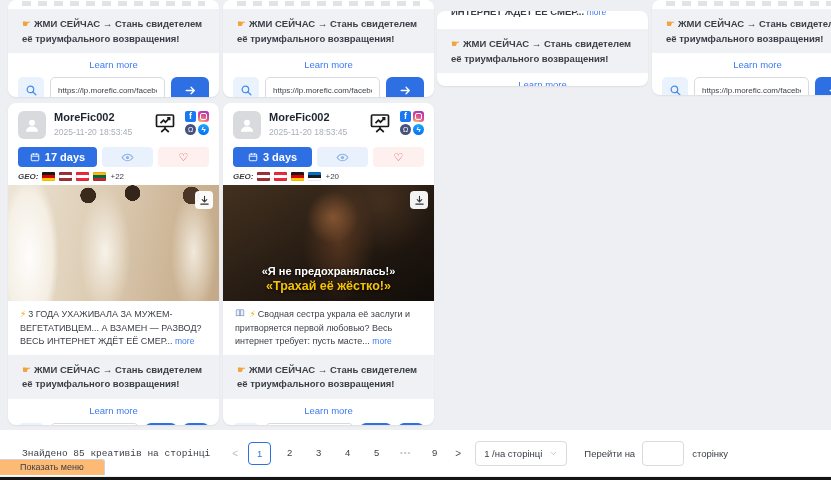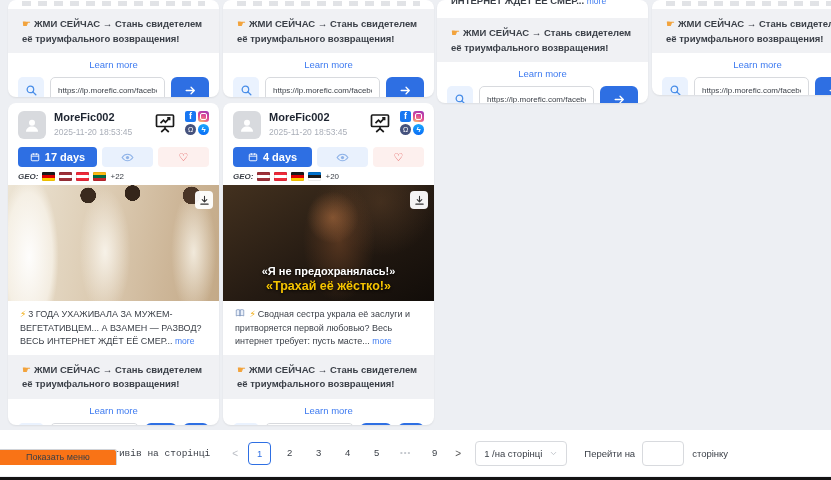--- a/index.html
+++ b/index.html
@@ -87,21 +87,21 @@
   .pg-prev{color:#b9bdc4;}
   .pg-next{color:#555;}
   .page-btn{min-width:21px;height:21px;border-radius:4px;display:flex;align-items:center;justify-content:center;font-size:9.5px;color:#3a3f47;margin:0 4px;cursor:pointer;background:#fff;}
   .page-btn.active{border:1px solid #2e6fe3;color:#2e6fe3;}
   .page-btn.dots{color:#c2c6cc;letter-spacing:1px;font-size:8px;cursor:default;}
   .page-size{height:23px;border:1px solid #d8dade;border-radius:4px;display:flex;align-items:center;gap:7px;padding:0 8px;margin:0 10px 0 8px;cursor:pointer;background:#fff;}
   .goto-label{margin:0 7px;}
   .goto-input{width:36px;height:21px;border:1px solid #d8dade;border-radius:4px;outline:none;}
   .goto-suffix{margin-left:8px;}
 
-  .statusbar{position:absolute;left:0;bottom:15px;background:#f97316;border:1px solid #d0d3d8;border-left:none;border-bottom:none;border-top-right-radius:3px;padding:2px 26px 3px;font-size:9px;color:#3a3f47;}
+  .statusbar{position:absolute;left:0;bottom:5px;background:#fdba74;border:1px solid #d0d3d8;border-left:none;border-bottom:none;border-top-right-radius:3px;padding:2px 20px 3px;font-size:9px;color:#3a3f47;}
   .bottombar{position:absolute;left:0;bottom:0;width:831px;height:3px;background:#141414;}
 </style>
 </head>
 <body>
 
 <div id="screen">
 
   <div class="card" style="left:8px;top:0;width:211px;height:97px;">
     <div class="clip-dashes"></div>
     <div class="banner">
@@ -139,21 +139,21 @@
         </div>
       <input class="url-input" readonly="" value="https://lp.morefic.com/facebook-0iHH0v023" style="">
       <div class="icon-btn go-btn">
           <svg viewBox="0 0 24 24" width="13" height="13">
             <path d="M4 12h14M13 6l6 6-6 6" stroke="#fff" stroke-width="2.4" fill="none" stroke-linecap="round" stroke-linejoin="round"></path>
           </svg>
         </div>
     </div>
   </div>
 
-  <div class="card" style="left:437px;top:0;width:211px;height:103px;">
+  <div class="card" style="left:437px;top:11px;width:211px;height:75px;">
     <div class="clip-line">
       <span class="inner"><span>ИНТЕРНЕТ ЖДЁТ ЕЁ СМЕР... </span><span class="more">more</span></span>
     </div>
     <div class="banner" style="margin-top:6px;">
       <span class="finger">☛</span><span>ЖМИ СЕЙЧАС → Стань свидетелем её триумфального возвращения!</span>
     </div>
     <div class="learn-more">Learn more</div>
     <div class="url-row">
       <div class="icon-btn search-btn">
           <svg viewBox="0 0 24 24" width="13" height="13">
@@ -300,21 +300,21 @@
           <div class="soc soc-ms">ϟ</div>
         </div>
       </div>
     </div>
     <div class="actions">
       <div class="btn-days">
         <svg viewBox="0 0 24 24" width="10" height="10" fill="none" stroke="#fff" stroke-width="2.2">
             <rect x="3" y="5" width="18" height="16" rx="2"></rect>
             <path d="M3 10h18M8 3v4M16 3v4"></path>
           </svg>
-        <span>4 days</span>
+        <span>3 days</span>
       </div>
       <div class="btn-eye">
           <svg viewBox="0 0 24 24" width="13" height="13">
             <path d="M2 12s4-6 10-6 10 6 10 6-4 6-10 6S2 12 2 12z" fill="none" stroke="#8fb3e8" stroke-width="2"></path>
             <circle cx="12" cy="12" r="3" fill="#8fb3e8"></circle>
           </svg>
         </div>
       <div class="btn-heart">
           <span>♡</span>
         </div>

